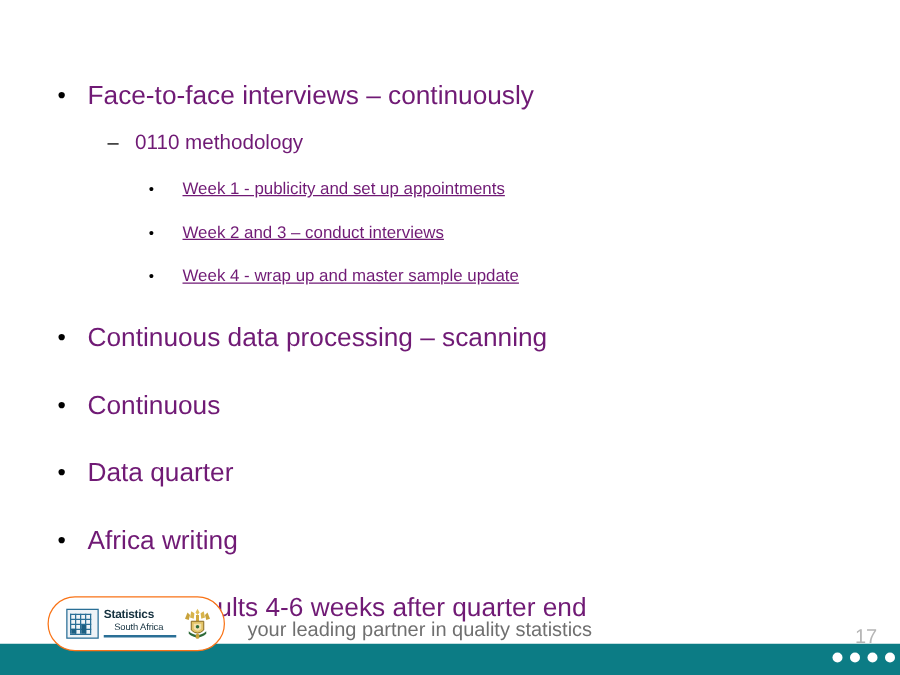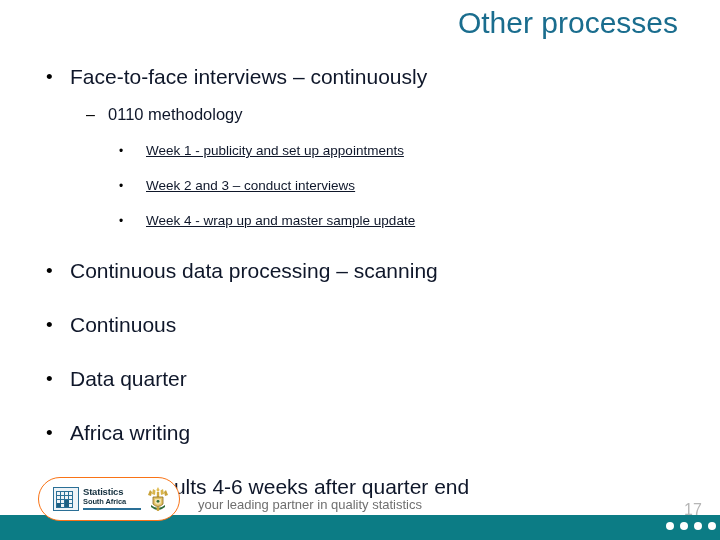--- a/index.html
+++ b/index.html
@@ -44,21 +44,21 @@
     display: block;
   }
   .row .bullet {
     position: absolute;
     top: 0;
     color: #000000;
     line-height: inherit;
   }
   .row .txt {
     display: block;
-    color: #0f172a;
+    color: #701a75;
   }
 
   
   .lvl1 {
     font-size: 21px;
     line-height: 26px;
     height: 26px;
   }
   .lvl1 .bullet { left: 46px; font-size: 19px; }
   .lvl1 .txt    { padding-left: 70px; }
@@ -136,24 +136,25 @@
   }
   #logo-line1 {
     font-size: 9.5px;
     font-weight: bold;
     color: #15313f;
     line-height: 11px;
     letter-spacing: -0.2px;
   }
   #logo-line2 {
     font-size: 7.5px;
-    font-weight: bold;
+    font-weight: normal;
     color: #15313f;
     line-height: 9px;
     letter-spacing: -0.1px;
+    text-align: center;
   }
   #logo-rule {
     position: absolute;
     left: 30px;
     top: 22px;
     width: 58px;
     height: 1.5px;
     background: #2a6f96;
   }
   
@@ -162,21 +163,21 @@
     left: 94px;
     top: 0px;
     width: 22px;
     height: 27px;
   }
 
   #tagline {
     position: absolute;
     left: 198px;
     top: 497px;
-    font-size: 13px;
+    font-size: 16px;
     color: #6f6f6f;
     line-height: 16px;
     white-space: nowrap;
   }
   #page-number {
     position: absolute;
     left: 684px;
     top: 503px;
     font-size: 16px;
     color: #b6b6b6;
@@ -200,21 +201,20 @@
   #dots .dot:nth-child(1) { left: 0px; }
   #dots .dot:nth-child(2) { left: 14px; }
   #dots .dot:nth-child(3) { left: 28px; }
   #dots .dot:nth-child(4) { left: 42px; }
 </style>
 </head>
 <body>
 
 <div id="slide">
 
-  <div id="slide-title">Other processes</div>
 
   <div id="body">
 
     <div class="row lvl1">
       <span class="bullet">•</span>
       <span class="txt">Face-to-face interviews – continuously</span>
     </div>
 
     <div class="gap-s"></div>
 

